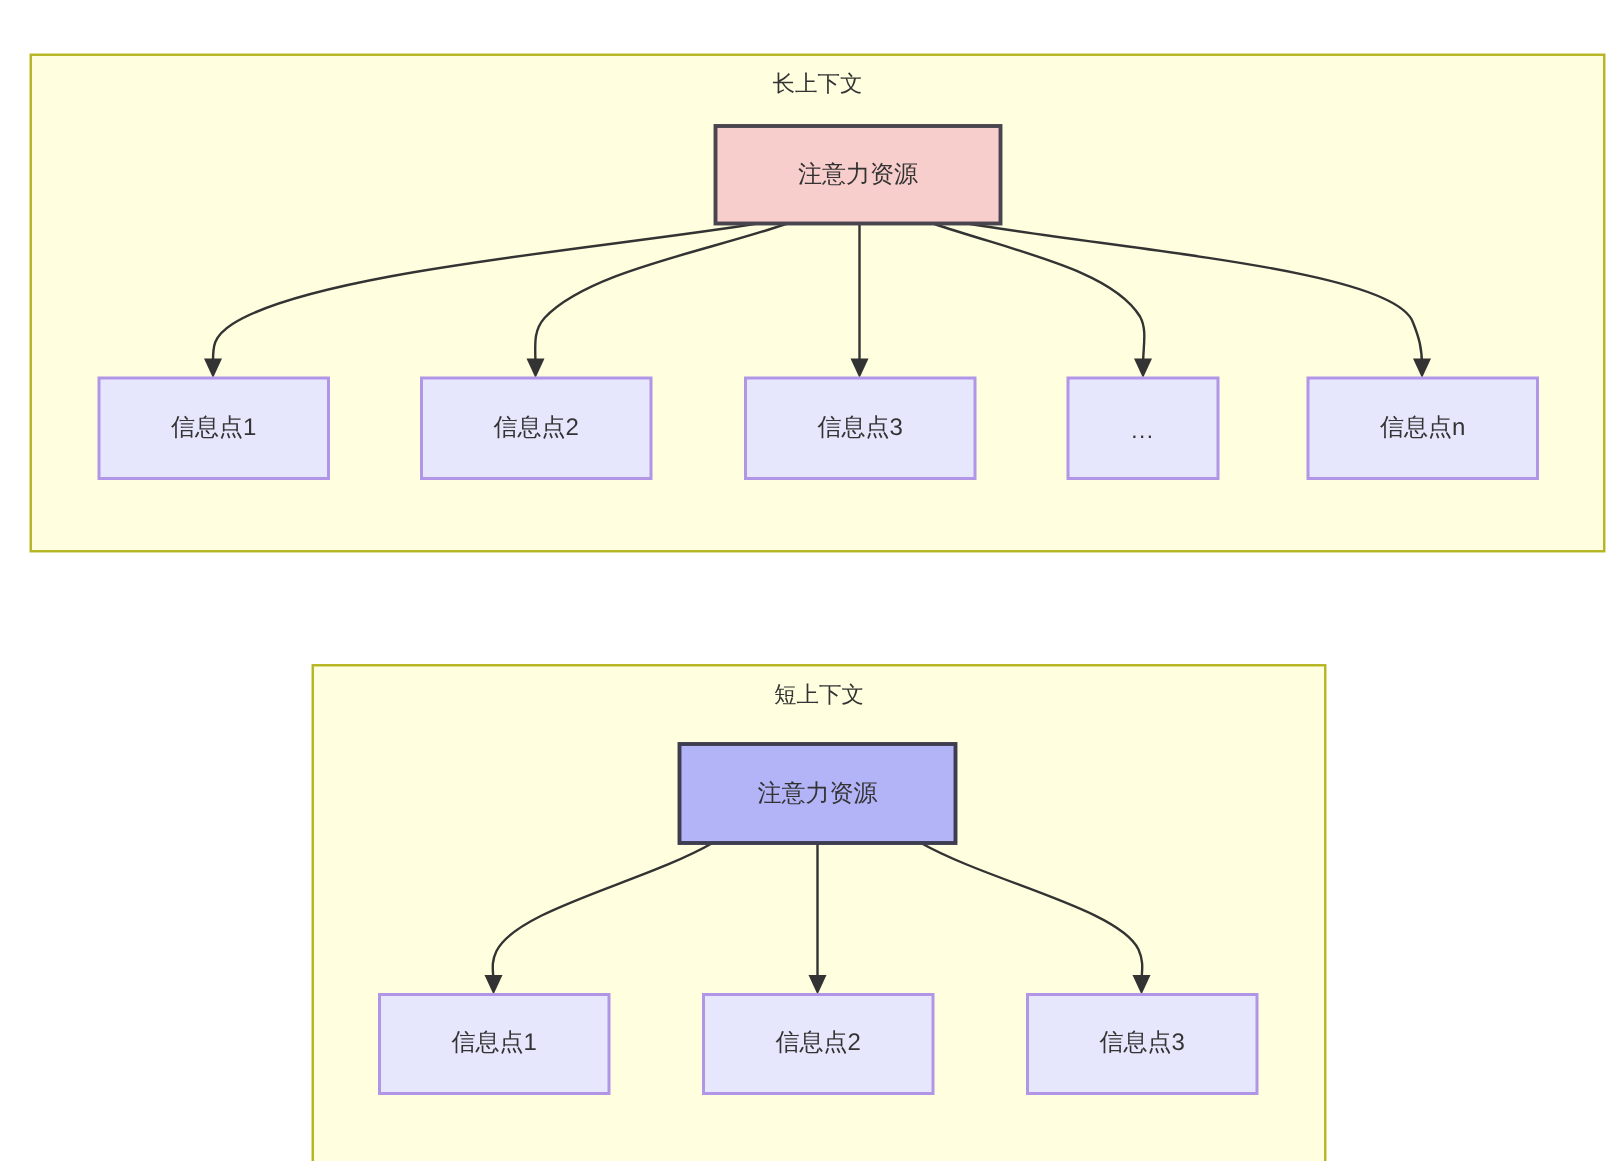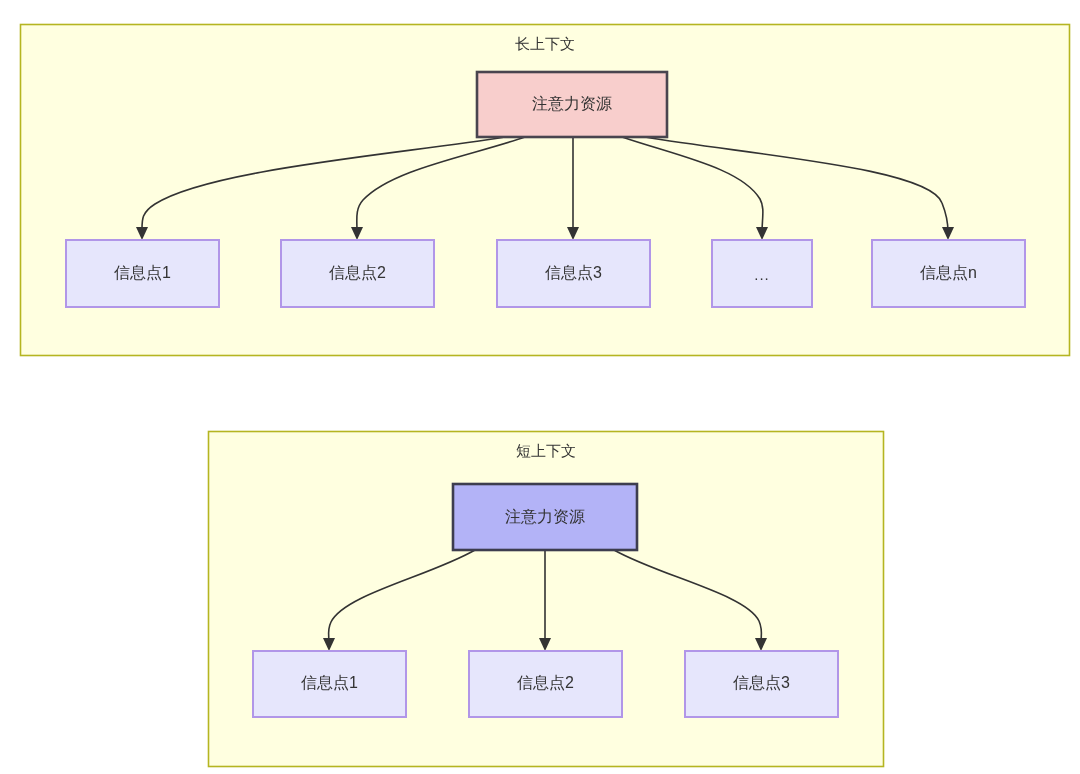--- a/index.html
+++ b/index.html
@@ -10,21 +10,21 @@
   body {
     width: 1080px;
     height: 774px;
     font-family: "Liberation Sans", "DejaVu Sans", sans-serif;
     overflow: hidden;
     position: relative;
   }
   #stage {
     position: absolute;
     left: 0;
-    top: 4px;
+    top: 16px;
     width: 1080px;
     height: 626px;
   }
   svg.diagram {
     position: absolute;
     left: 0;
     top: 0;
     width: 1080px;
     height: 774px;
     display: block;

